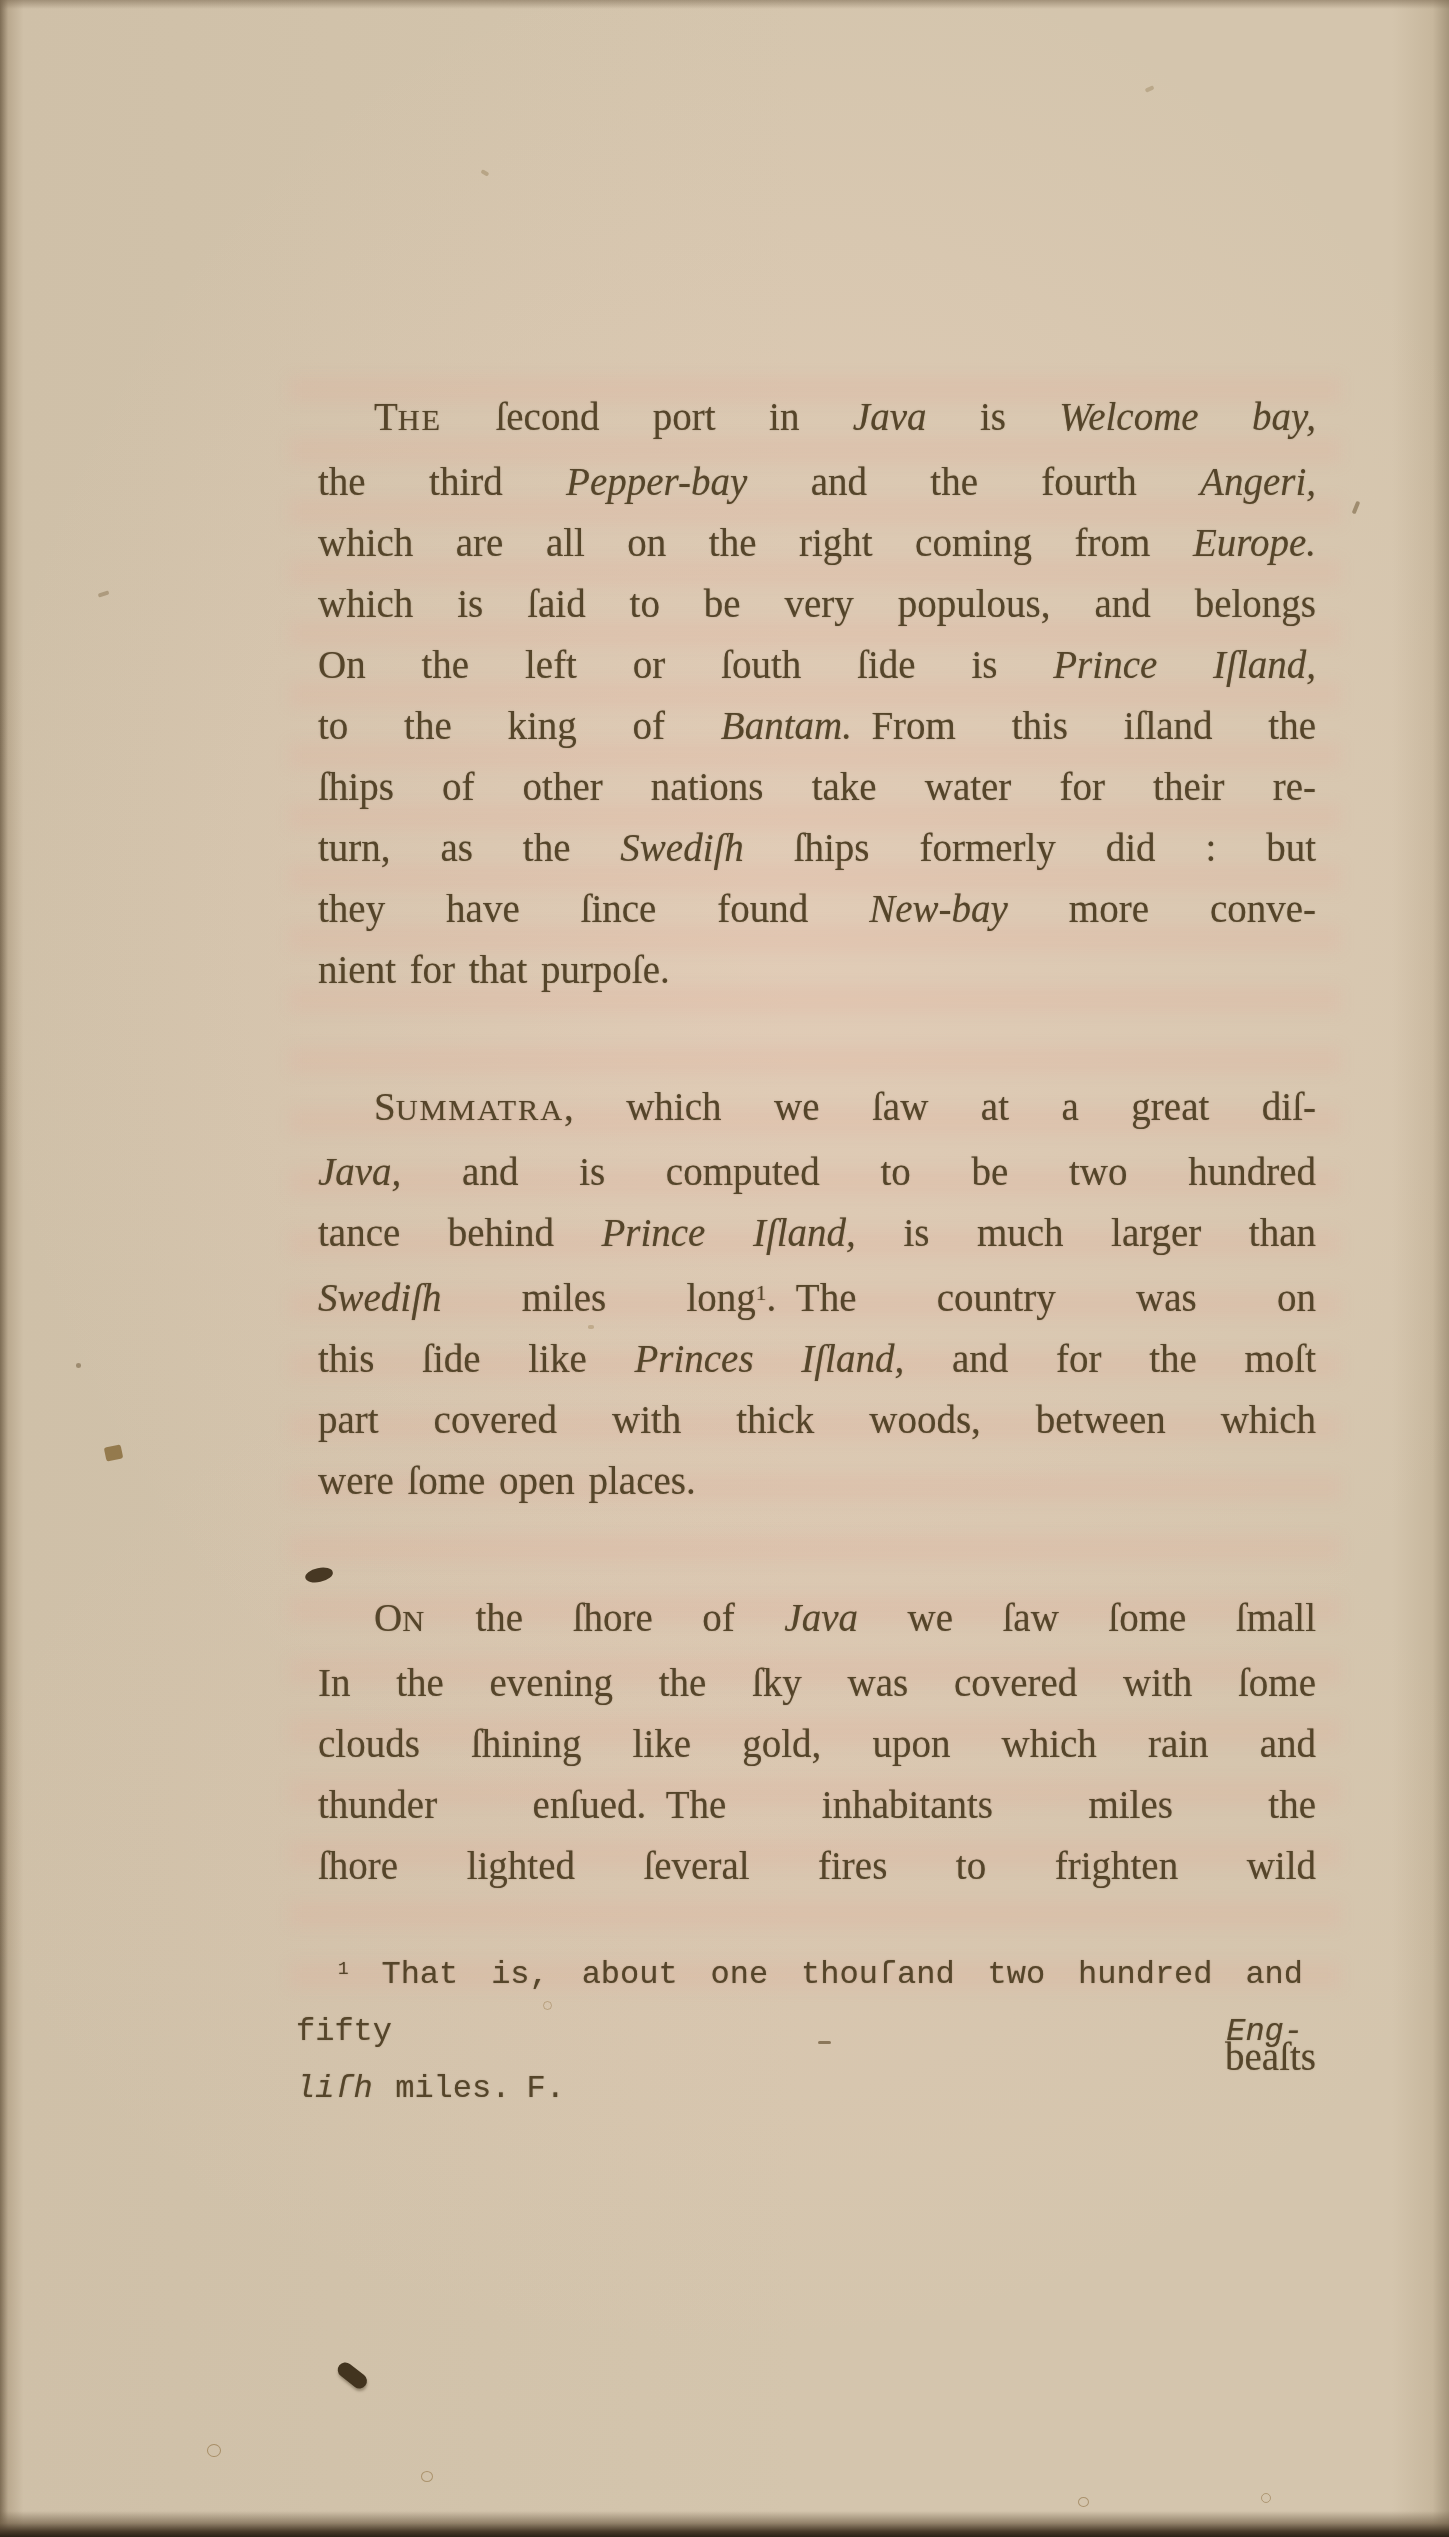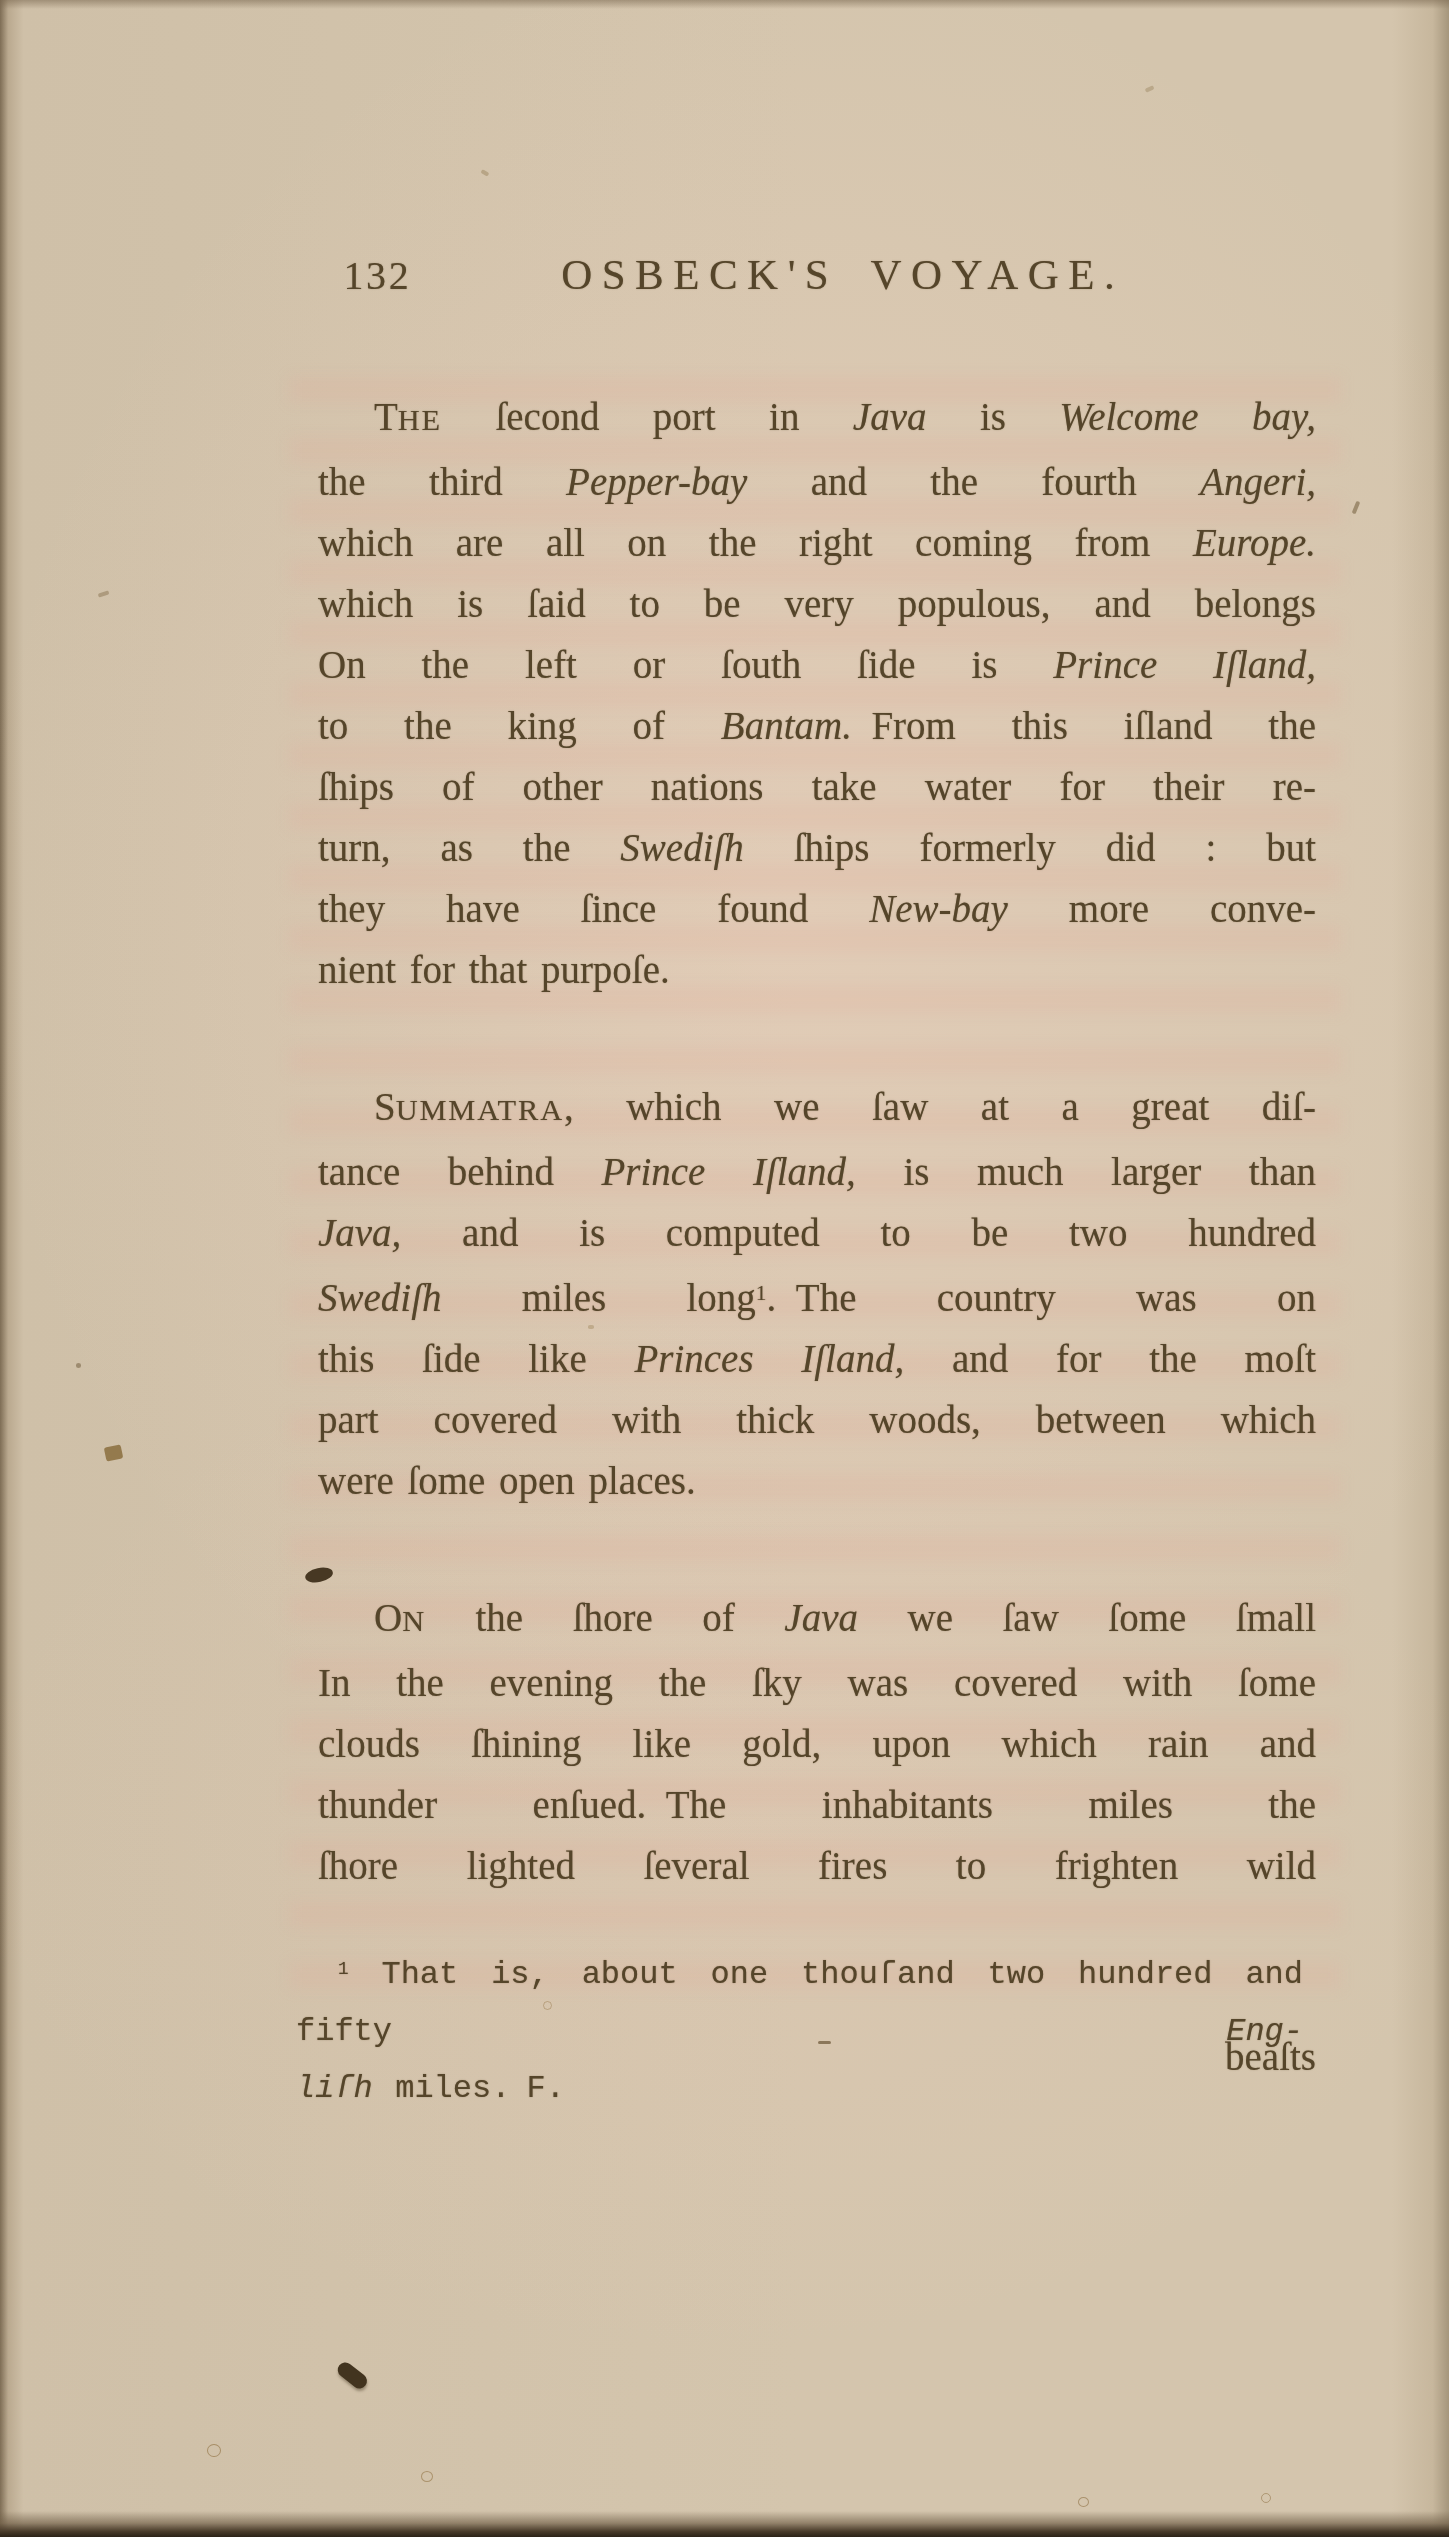--- a/index.html
+++ b/index.html
@@ -46,42 +46,38 @@
   .catchword{position:absolute;left:318px;top:2034px;width:998px;text-align:right;font-size:39px;}
 
   .speck{position:absolute;pointer-events:none;}
 </style>
 </head>
 <body>
 
 <div class="scan">
   <div class="offset-tint"></div>
 
-  <header class="hdr ink">
-    <span class="pagenum">132</span>
-    <span class="title">OSBECK'S VOYAGE.</span>
-  </header>
 
   <main class="bodycol ink" id="body-text">
       <div class="paragraph">
         <div class="pline pfirst"><span>T</span><span class="sc">HE</span><span> ſecond port in </span><span class="i">Java</span><span> is </span><span class="i">Welcome bay,</span></div>
         <div class="pline"><span>the third </span><span class="i">Pepper-bay</span><span> and the fourth </span><span class="i">Angeri,</span></div>
         <div class="pline"><span>which are all on the right coming from </span><span class="i">Europe.</span></div>
         <div class="pline"><span>which is ſaid to be very populous, and belongs</span></div>
         <div class="pline"><span>On the left or ſouth ſide is </span><span class="i">Prince Iſland,</span></div>
         <div class="pline"><span>to the king of </span><span class="i">Bantam.</span><span> From this iſland the</span></div>
         <div class="pline"><span>ſhips of other nations take water for their re-</span></div>
         <div class="pline"><span>turn, as the </span><span class="i">Swediſh</span><span> ſhips formerly did : but</span></div>
         <div class="pline"><span>they have ſince found </span><span class="i">New-bay</span><span> more conve-</span></div>
         <div class="pline pend"><span>nient for that purpoſe.</span></div>
       </div>
       <div class="paragraph">
         <div class="pline pfirst"><span>S</span><span class="sc">UMMATRA</span><span>, which we ſaw at a great diſ-</span></div>
+        <div class="pline"><span class="i">Java,</span><span> and is computed to be two hundred</span></div>
         <div class="pline"><span>tance behind </span><span class="i">Prince Iſland,</span><span> is much larger than</span></div>
-        <div class="pline"><span class="i">Java,</span><span> and is computed to be two hundred</span></div>
         <div class="pline"><span class="i">Swediſh</span><span> miles long</span><span class="sup">1</span><span>. The country was on</span></div>
         <div class="pline"><span>this ſide like </span><span class="i">Princes Iſland,</span><span> and for the moſt</span></div>
         <div class="pline"><span>part covered with thick woods, between which</span></div>
         <div class="pline pend"><span>were ſome open places.</span></div>
       </div>
       <div class="paragraph">
         <div class="pline pfirst"><span>O</span><span class="sc">N</span><span> the ſhore of </span><span class="i">Java</span><span> we ſaw ſome ſmall</span></div>
         <div class="pline"><span>In the evening the ſky was covered with ſome</span></div>
         <div class="pline"><span>clouds ſhining like gold, upon which rain and</span></div>
         <div class="pline"><span>thunder enſued. The inhabitants miles the</span></div>

